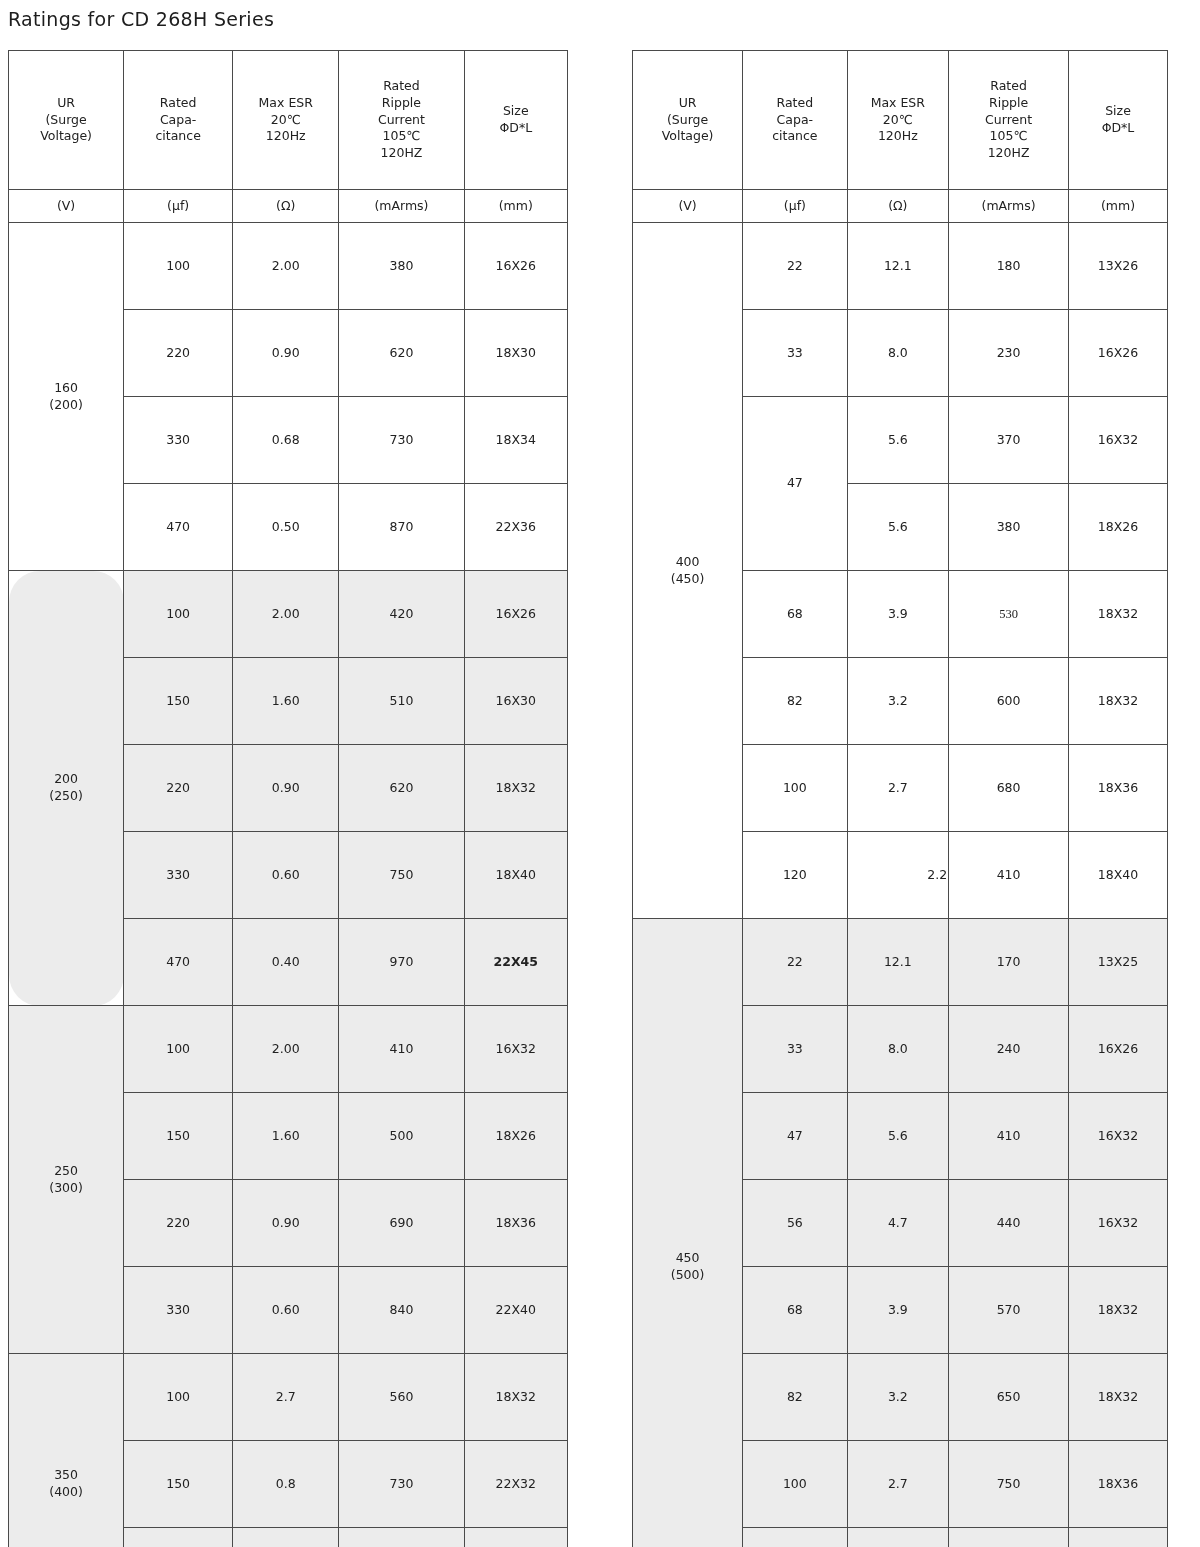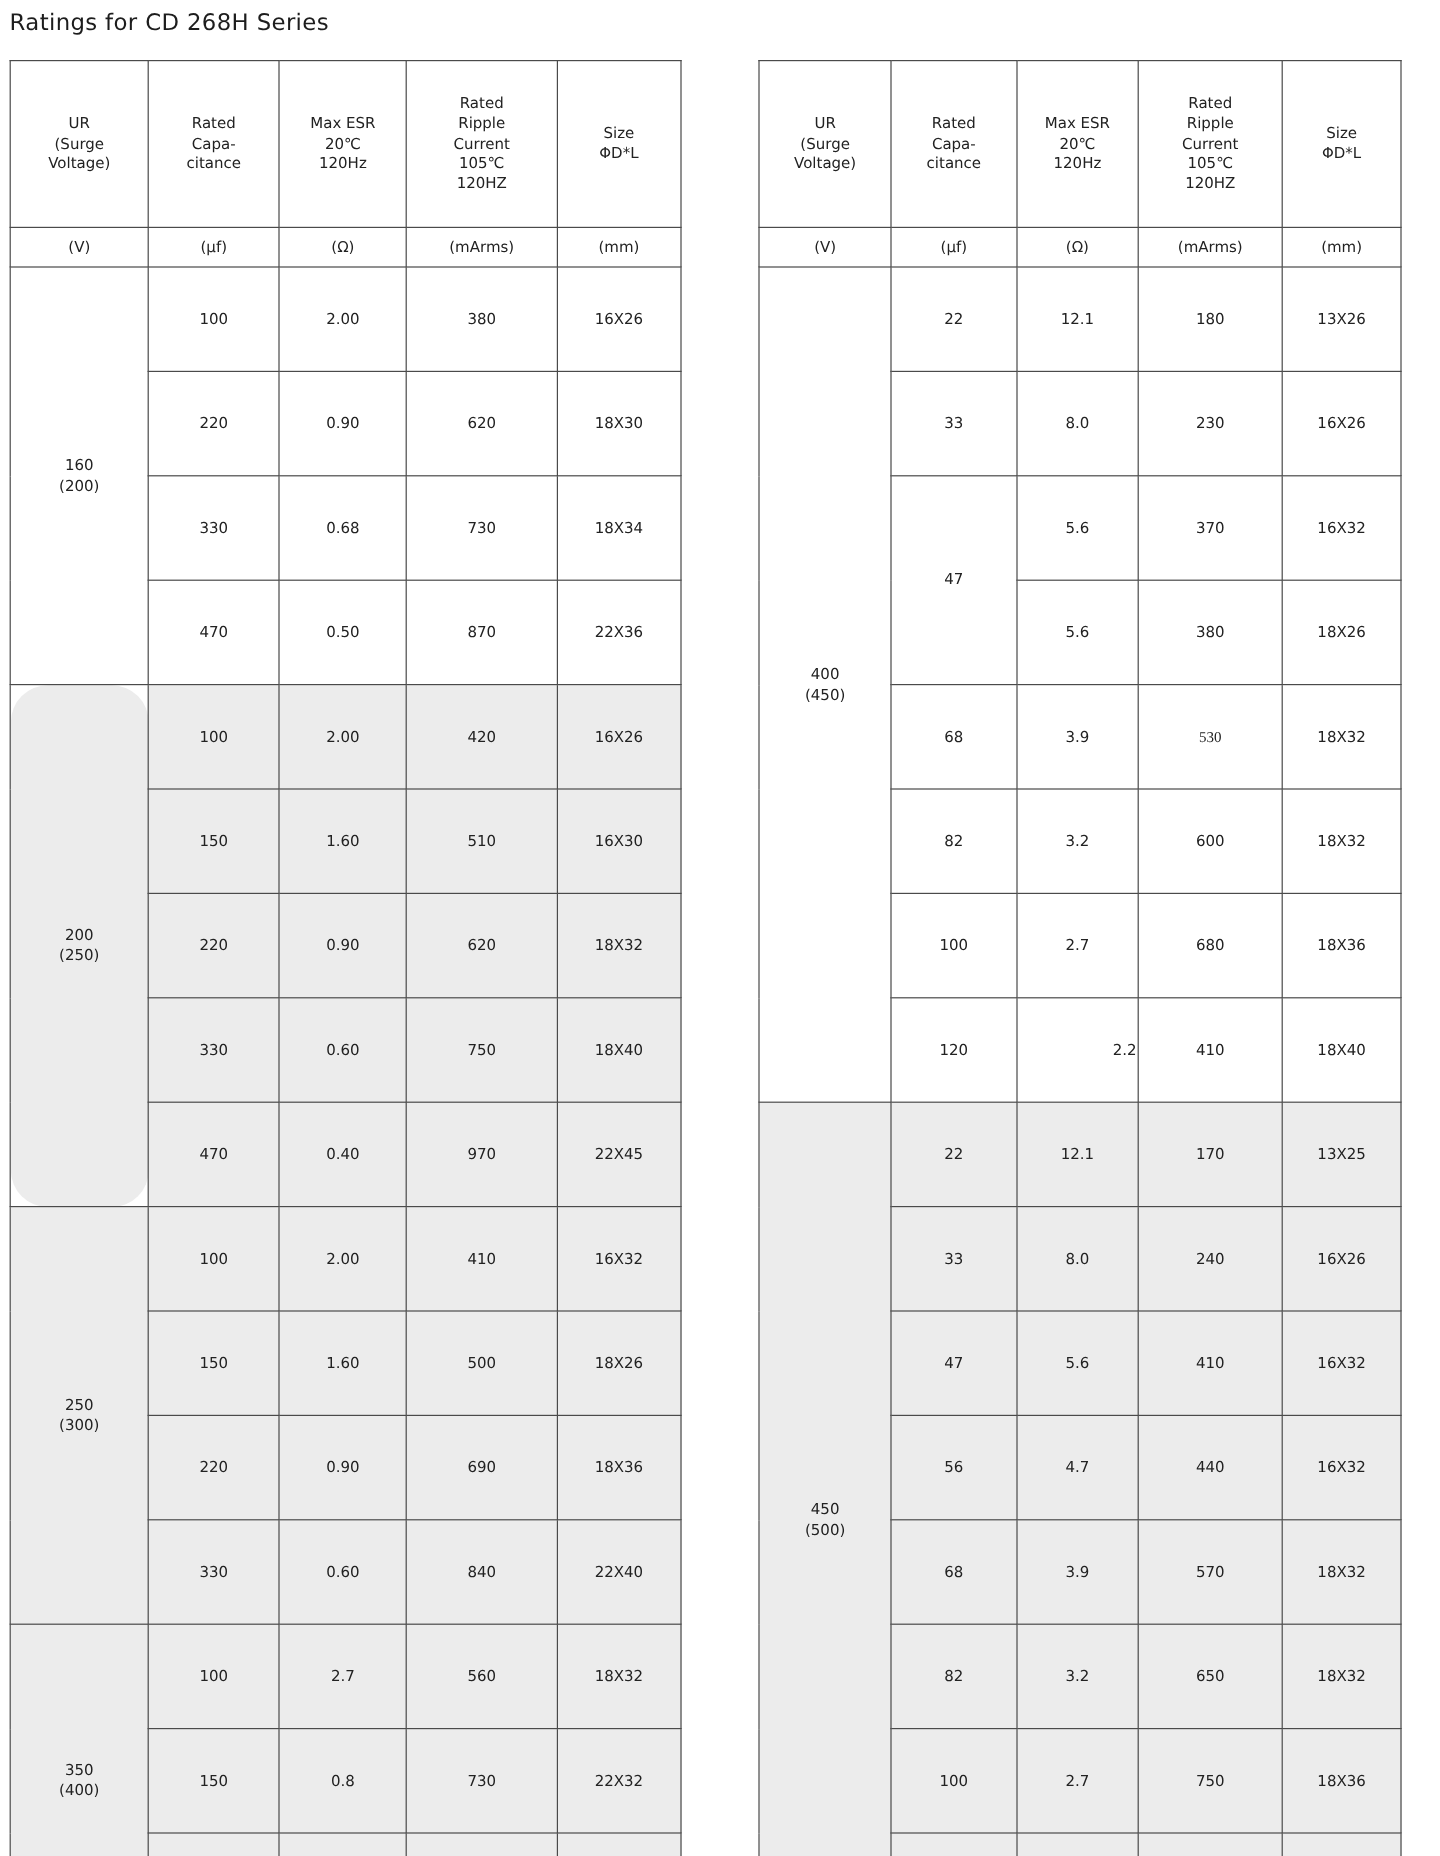--- a/index.html
+++ b/index.html
@@ -189,21 +189,21 @@
           <tr>
             <td class="data shade" style="height: 82px;">330</td>
             <td class="data shade" style="height: 82px;">0.60</td>
             <td class="data shade" style="height: 82px;">750</td>
             <td class="data shade" style="height: 82px;">18X40</td>
           </tr>
           <tr>
             <td class="data shade" style="height: 82px;">470</td>
             <td class="data shade" style="height: 82px;">0.40</td>
             <td class="data shade" style="height: 82px;">970</td>
-            <td class="data shade" style="height: 82px;">22X45</td>
+            <td class="data shade" style="height: 82px; font-weight: bold;">22X45</td>
           </tr>
           <tr>
             <td class="data group shade" rowspan="4" style="height: 328px;">
               <span class="hc-line">250</span>
               <span class="hc-line">(300)</span>
             </td>
             <td class="data shade" style="height: 82px;">100</td>
             <td class="data shade" style="height: 82px;">2.00</td>
             <td class="data shade" style="height: 82px;">410</td>
             <td class="data shade" style="height: 82px;">16X32</td>

